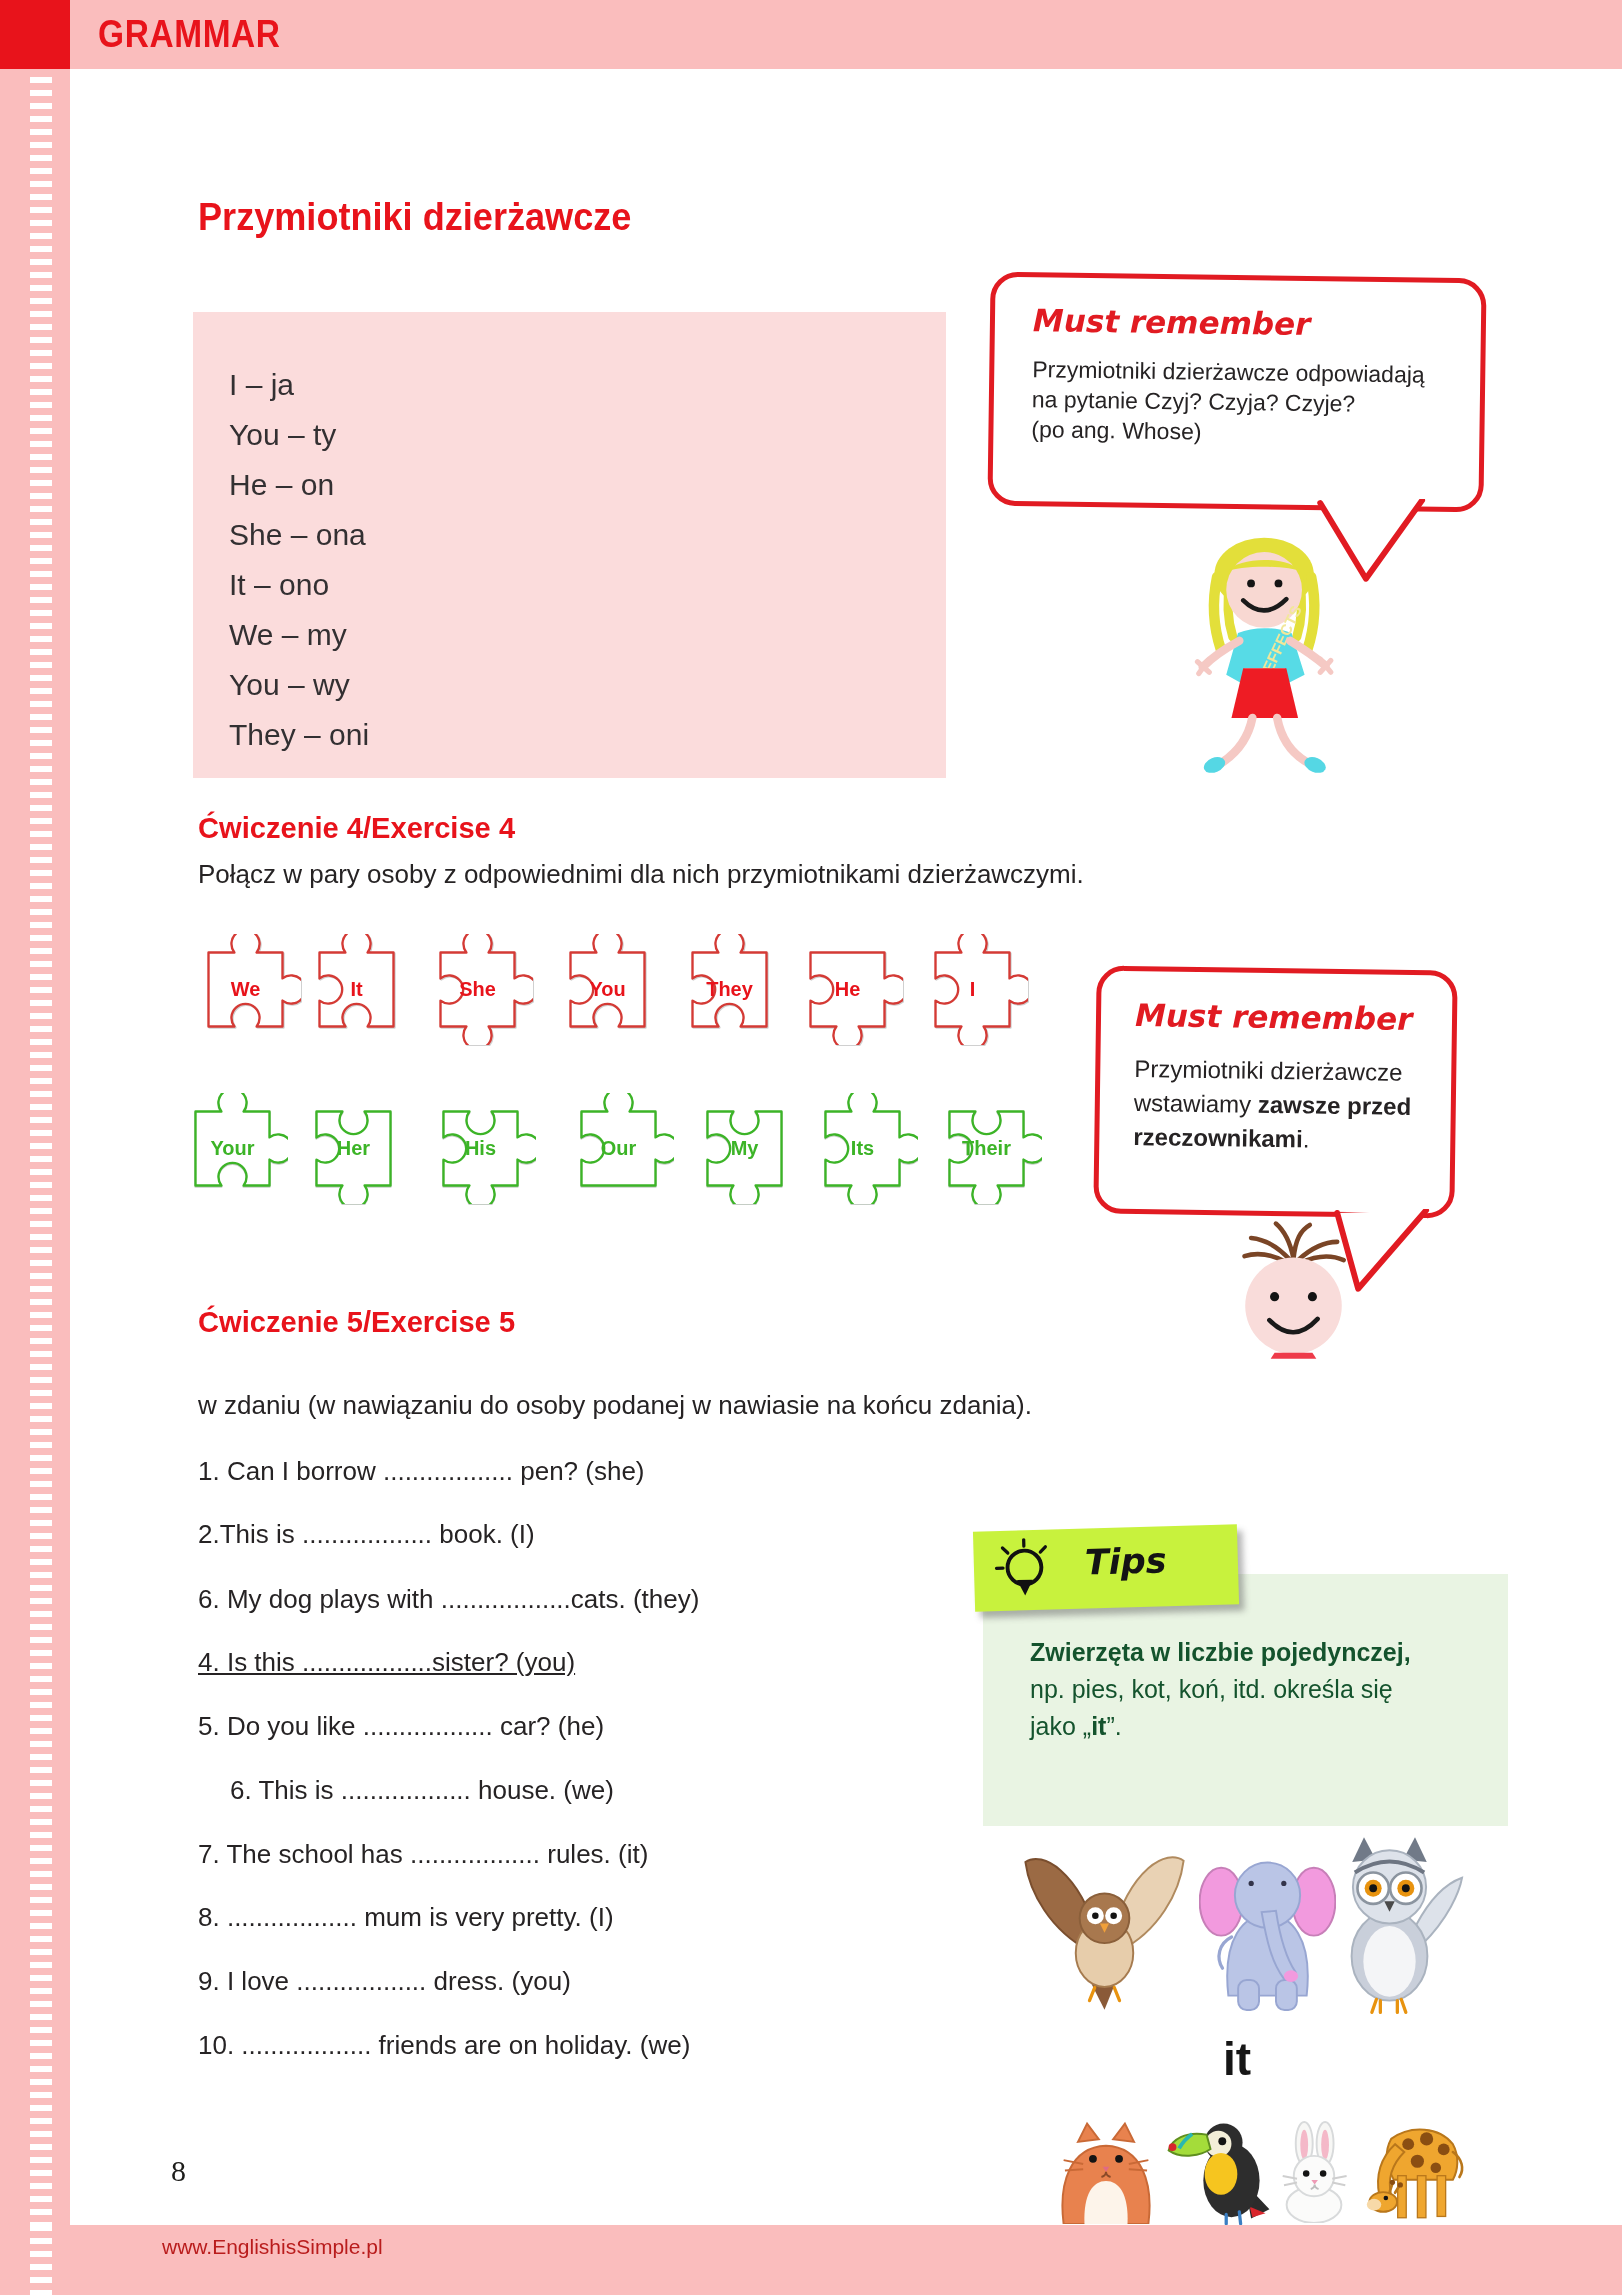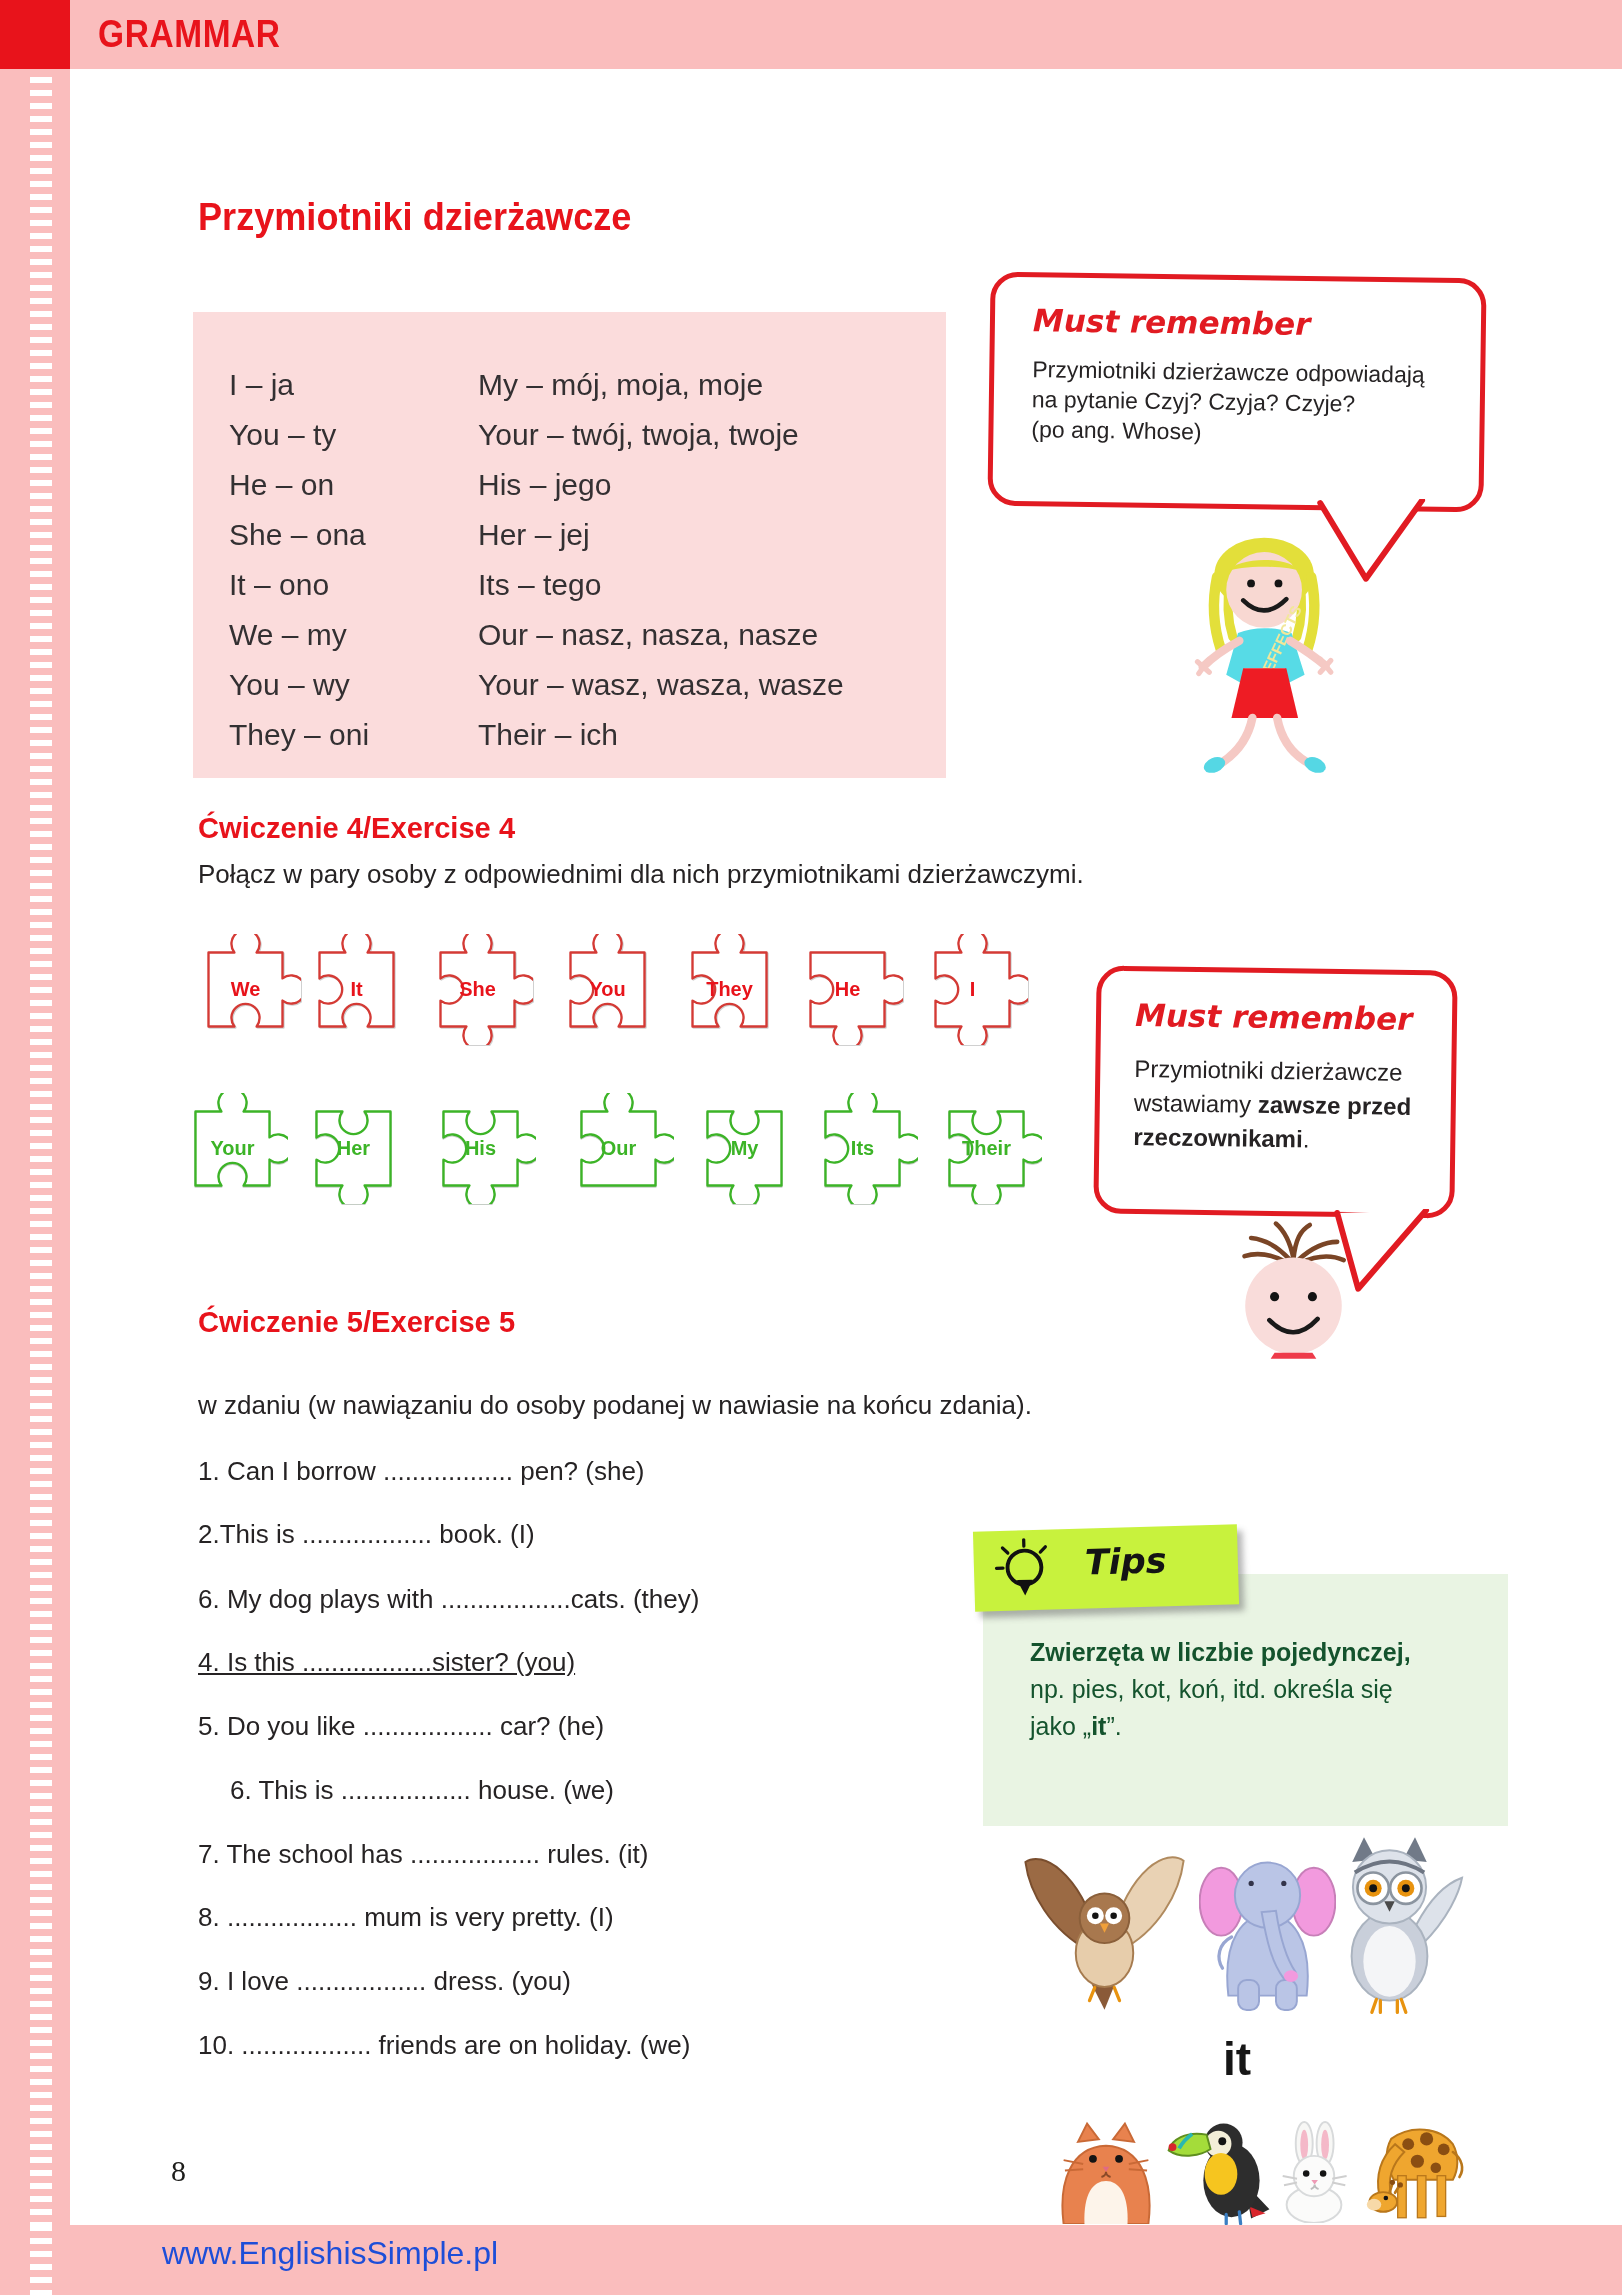--- a/index.html
+++ b/index.html
@@ -9,21 +9,21 @@
 
   
   .side-strip{left:0;top:0;width:70px;height:2295px;background:#fabdbd;}
   .side-dashes{left:30px;top:77px;width:22px;height:2212px;
      background-image:repeating-linear-gradient(to bottom,#ffffff 0 5.9px,rgba(0,0,0,0) 5.9px 13px);}
   .header-bar{left:70px;top:0;width:1553px;height:69px;background:#fabdbd;}
   .header-red-square{left:0;top:0;width:70px;height:69px;background:#e8131b;}
   .header-label{left:98px;top:0;height:69px;line-height:69px;font-size:38px;font-weight:bold;
      color:#e8131b;letter-spacing:0.7px;transform:scaleX(.88);transform-origin:left center;}
   .footer-bar{left:0;top:2225px;width:1623px;height:71px;background:#fabdbd;}
-  .footer-site{left:162px;top:2235px;font-size:32px;color:#1d4ed8;}
+  .footer-site{left:162px;top:2235px;font-size:21px;color:#b91c1c;}
   .page-number{left:171px;top:2154px;font-size:30px;font-family:"Liberation Serif",serif;color:#1d1d1b;}
 
   
   .doc-title{left:198px;top:196px;font-size:38px;font-weight:bold;color:#e8131b;transform:scaleX(.95);transform-origin:left top;}
   .ex-heading{font-size:30px;font-weight:bold;color:#e8131b;transform:scaleX(.97);transform-origin:left top;}
   .body-text{font-size:26px;color:#262324;}
 
   
   .pron-box{left:193px;top:312px;width:753px;height:466px;background:#fbdcdc;}
   .pron-col{top:360px;font-size:30px;line-height:50px;color:#333032;}
@@ -70,30 +70,20 @@
   <div class="abs pron-box"></div>
   <div class="abs pron-col" style="left:229px;">
     <div>I – ja</div>
     <div>You – ty</div>
     <div>He – on</div>
     <div>She – ona</div>
     <div>It – ono</div>
     <div>We – my</div>
     <div>You – wy</div>
     <div>They – oni</div>
-  </div>
-  <div class="abs pron-col" style="left:478px;">
-    <div>My – mój, moja, moje</div>
-    <div>Your – twój, twoja, twoje</div>
-    <div>His – jego</div>
-    <div>Her – jej</div>
-    <div>Its – tego</div>
-    <div>Our – nasz, nasza, nasze</div>
-    <div>Your – wasz, wasza, wasze</div>
-    <div>Their – ich</div>
   </div>
 
   <div class="abs bubble" style="left:989px;top:275px;width:496px;height:234px;transform:rotate(.8deg);">
     <div class="bubble-title" style="position:absolute;left:38px;top:25px;">Must remember</div>
     <div class="bubble-body" style="position:absolute;left:38px;top:77px;">
       <div>Przymiotniki dzierżawcze odpowiadają</div>
       <div>na pytanie Czyj? Czyja? Czyje?</div>
       <div>(po ang. Whose)</div>
     </div>
   </div>

